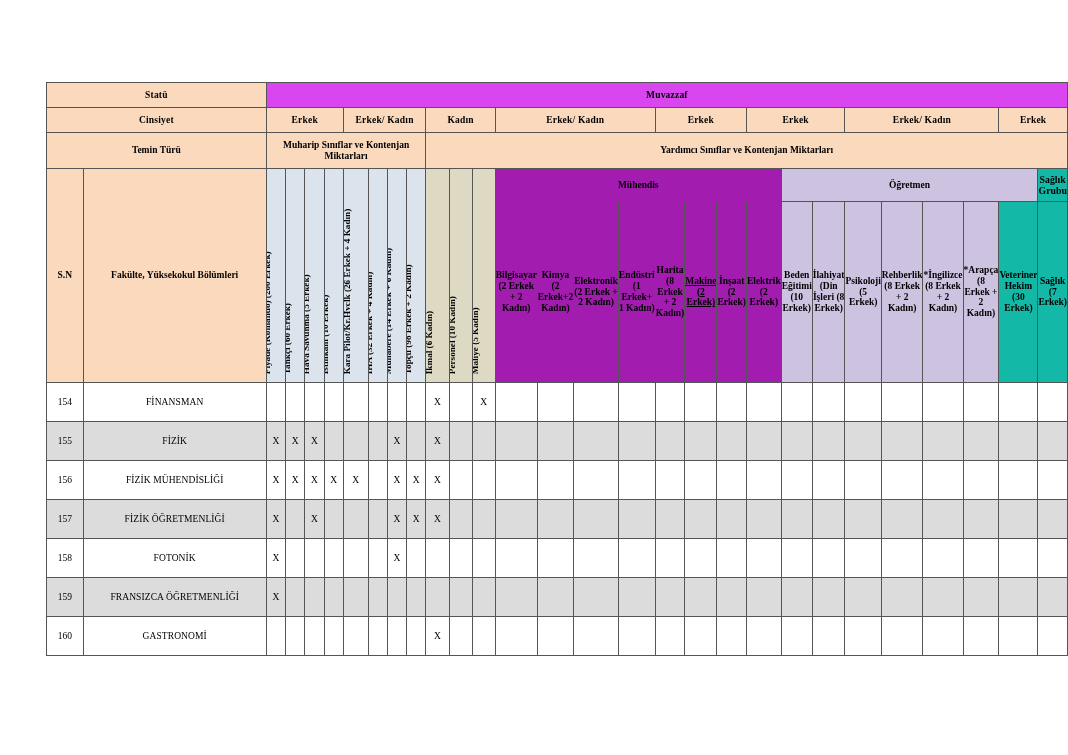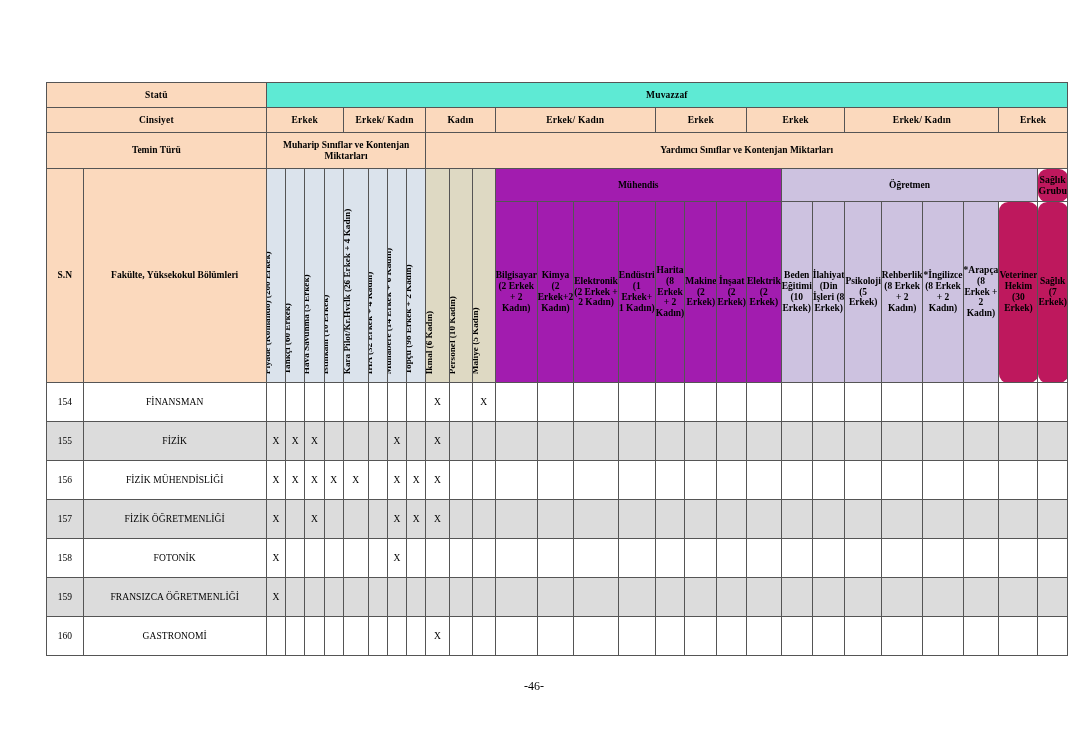--- a/index.html
+++ b/index.html
@@ -36,26 +36,26 @@
     text-align: center;
     vertical-align: middle;
     font-weight: bold;
     font-size: 9.5px;
     line-height: 1.15;
     overflow: hidden;
   }
 
   
   .c-peach   { background: #fbd9bd; }
-  .c-olive   { background: #5eead4; }
+  .c-olive   { background: #d946ef; }
   .c-blue    { background: #dbe3ec; }
   .c-khaki   { background: #ded9c3; }
   .c-ivory   { background: #a21caf; }
   .c-lilac   { background: #cdc2e0; }
-  .c-pink    { background: #be185d; border-radius: 9px; }
+  .c-pink    { background: #14b8a6; }
 
   .band-label { height: 24px; font-size: 10.5px; letter-spacing: .2px; }
   .temin { height: 35px; font-size: 10.5px; }
 
   
   .vhead {
     height: 212px;
     position: relative;
   }
   .vhead .rot {
@@ -199,21 +199,21 @@
           <td class="grp-head c-ivory" colspan="8">Mühendis</td>
           <td class="grp-head c-lilac" colspan="7">Öğretmen</td>
           <td class="grp-head two-line c-pink" colspan="2"><span>Sağlık<br>Grubu</span></td>
         </tr>
         <tr>
           <td class="c-ivory vhead-body" style="position: relative;"><span class="rot">Bilgisayar (2 Erkek + 2 Kadın)</span></td>
           <td class="c-ivory vhead-body" style="position: relative;"><span class="rot">Kimya (2 Erkek+2 Kadın)</span></td>
           <td class="c-ivory vhead-body" style="position: relative;"><span class="rot">Elektronik (2 Erkek + 2 Kadın)</span></td>
           <td class="c-ivory vhead-body" style="position: relative;"><span class="rot">Endüstri (1 Erkek+ 1 Kadın)</span></td>
           <td class="c-ivory vhead-body" style="position: relative;"><span class="rot">Harita (8 Erkek + 2 Kadın)</span></td>
-          <td class="c-ivory vhead-body" style="position: relative;"><span class="rot">Makine (2 Erkek)</span></td>
+          <td class="c-ivory vhead-body" style="position: relative; text-decoration: underline;"><span class="rot">Makine (2 Erkek)</span></td>
           <td class="c-ivory vhead-body" style="position: relative; margin-left: 11px;"><span class="rot">İnşaat (2 Erkek)</span></td>
           <td class="c-ivory vhead-body" style="position: relative;"><span class="rot">Elektrik (2 Erkek)</span></td>
           <td class="c-lilac vhead-body" style="position: relative;"><span class="rot">Beden Eğitimi (10 Erkek)</span></td>
           <td class="c-lilac vhead-body" style="position: relative;"><span class="rot">İlahiyat (Din İşleri (8 Erkek)</span></td>
           <td class="c-lilac vhead-body" style="position: relative;"><span class="rot">Psikoloji (5 Erkek)</span></td>
           <td class="c-lilac vhead-body" style="position: relative;"><span class="rot">Rehberlik (8 Erkek + 2 Kadın)</span></td>
           <td class="c-lilac vhead-body" style="position: relative;"><span class="rot">*İngilizce (8 Erkek + 2 Kadın)</span></td>
           <td class="c-lilac vhead-body" style="position: relative;"><span class="rot">*Arapça (8 Erkek + 2 Kadın)</span></td>
           <td class="c-pink vhead-body" style="position: relative; margin-left: 27px;"><span class="rot">Veteriner Hekim  (30 Erkek)</span></td>
           <td class="c-pink vhead-body" style="position: relative;"><span class="rot">Sağlık (7 Erkek)</span></td>
@@ -431,14 +431,13 @@
           <td class="mark"></td>
           <td class="mark"></td>
           <td class="mark"></td>
           <td class="mark"></td>
           <td class="mark"></td>
           <td class="mark"></td>
         </tr>
       </tbody>
   </table>
 
-  <div class="footer">-46-</div>
 </div>
 
 </body></html>

